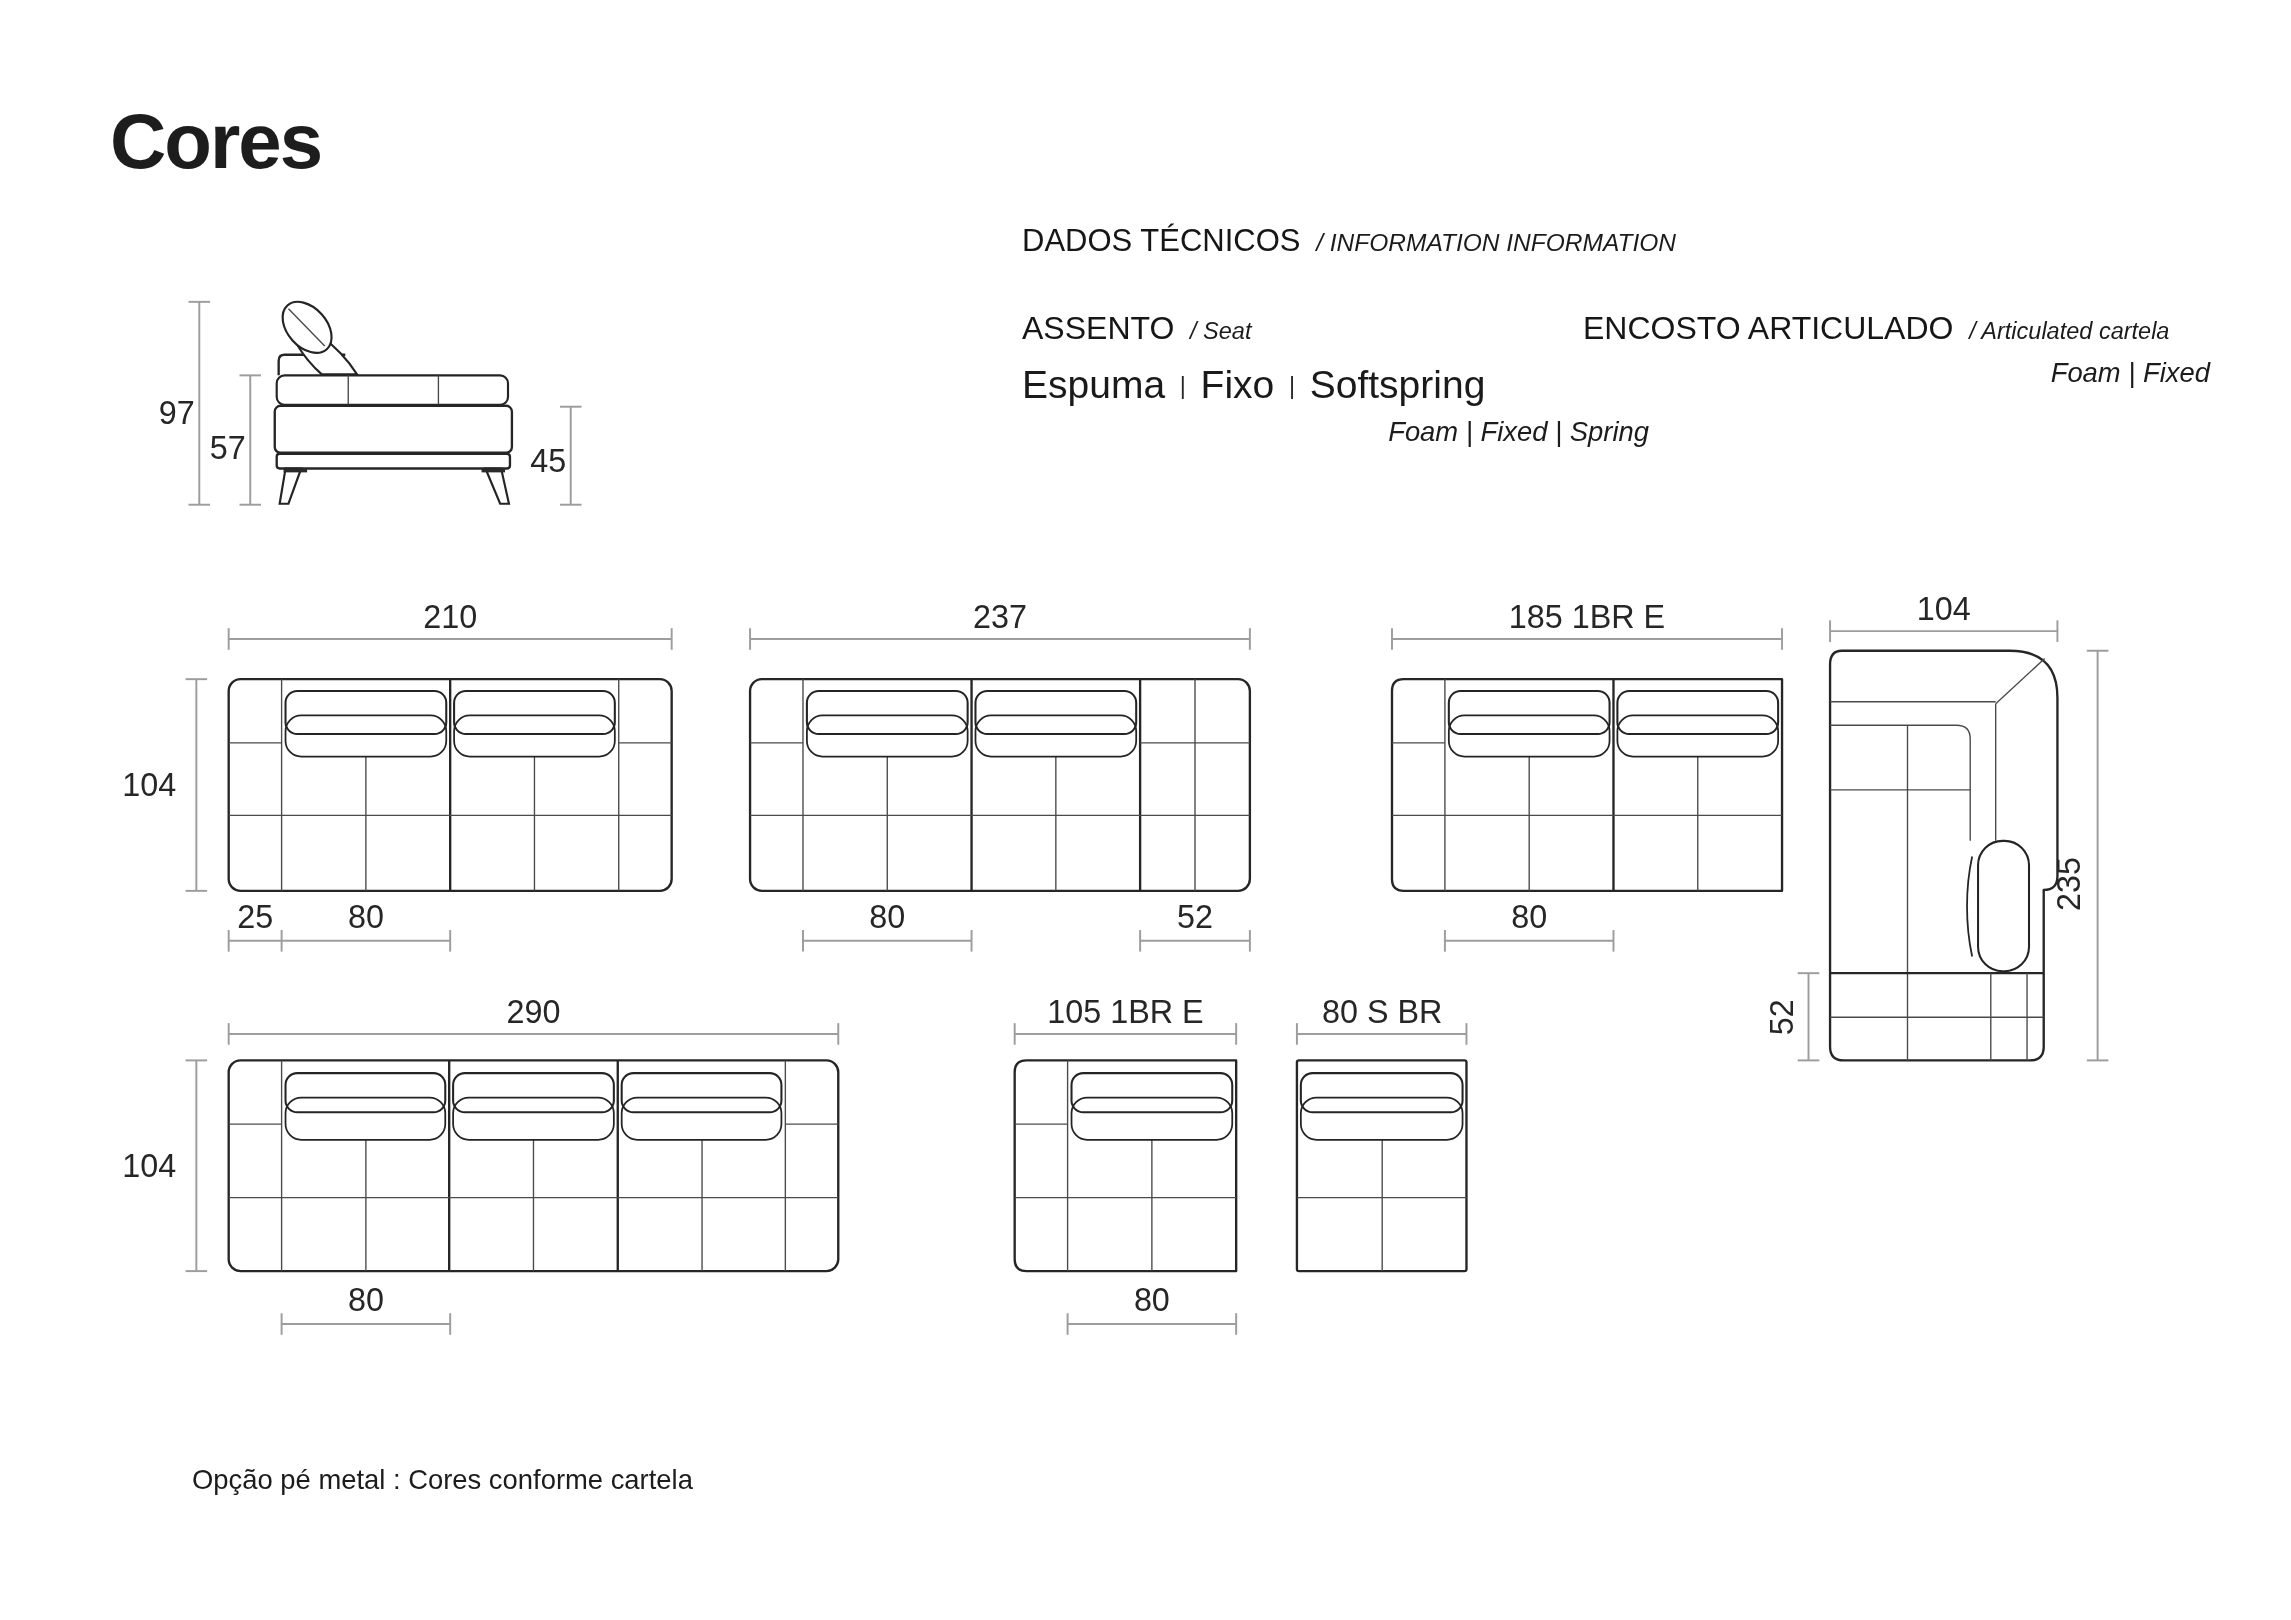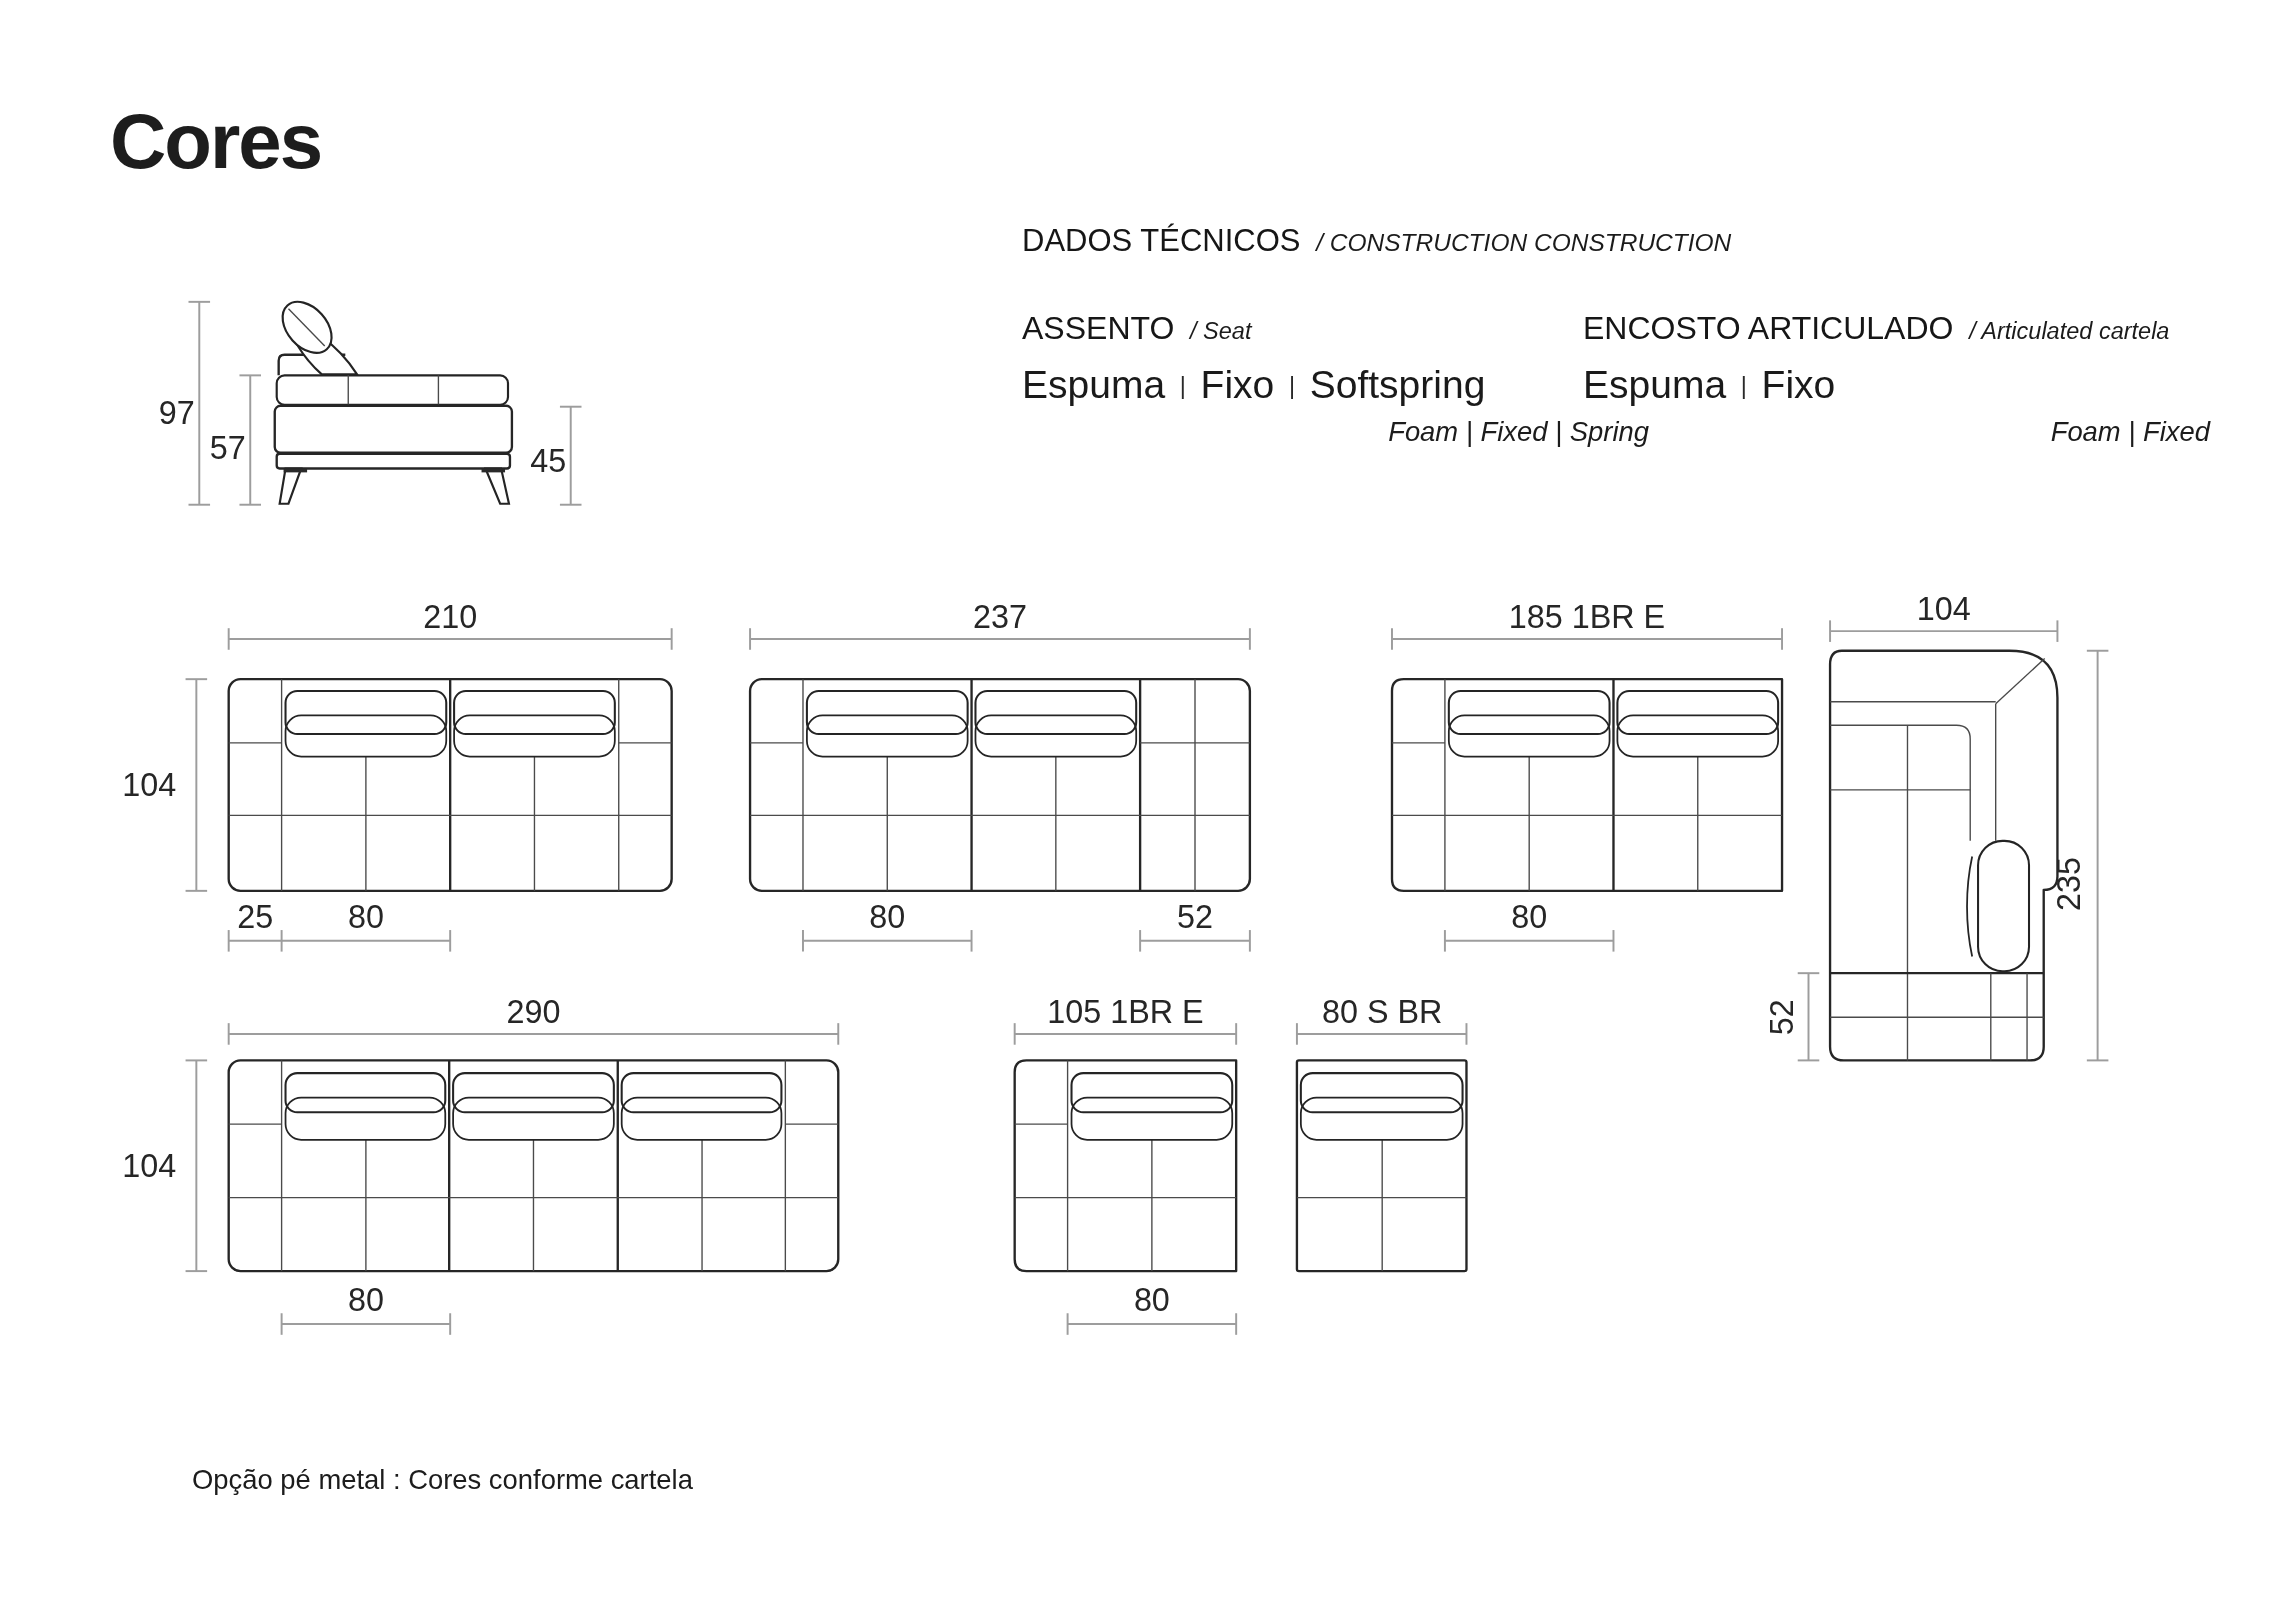--- a/index.html
+++ b/index.html
@@ -27,39 +27,36 @@
   .dt{font-family:"Liberation Sans",sans-serif;font-size:33px;fill:#262626;text-anchor:middle;}
   .wf{fill:#ffffff;stroke:#242424;stroke-width:2.2;}
   .plate{fill:#2a2a2a;stroke:none;}
 </style>
 </head>
 <body>
 
 <div class="abs page-title">Cores</div>
 
 <div class="abs t-header">
-  <span class="hd">DADOS TÉCNICOS</span><span class="sub">/ CONSTRUCTION CONSTRUCTION</span>
+  <span class="hd">DADOS TÉCNICOS</span><span class="sub">/ INFORMATION INFORMATION</span>
 </div>
 
 <div class="abs spec t-assento">
   <div class="line1">
     <span class="hd">ASSENTO</span><span class="sub">/ Seat</span>
   </div>
   <div class="line2">
     <span>Espuma</span><span class="sep">|</span><span>Fixo</span><span class="sep">|</span><span>Softspring</span>
   </div>
   <div class="line3">Foam | Fixed | Spring</div>
 </div>
 
 <div class="abs spec t-encosto">
   <div class="line1">
     <span class="hd">ENCOSTO ARTICULADO</span><span class="sub">/ Articulated cartela</span>
-  </div>
-  <div class="line2">
-    <span>Espuma</span><span class="sep">|</span><span>Fixo</span>
   </div>
   <div class="line3">Foam | Fixed</div>
 </div>
 
 <div class="abs footer-note">Opção pé metal : Cores conforme cartela</div>
 
 <svg width="2292" height="1620" viewBox="0 0 2338 1653">
 
   <g>
 

